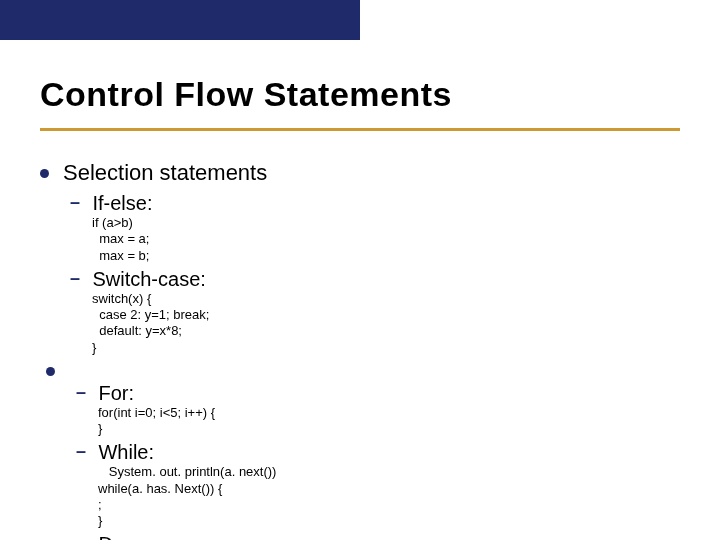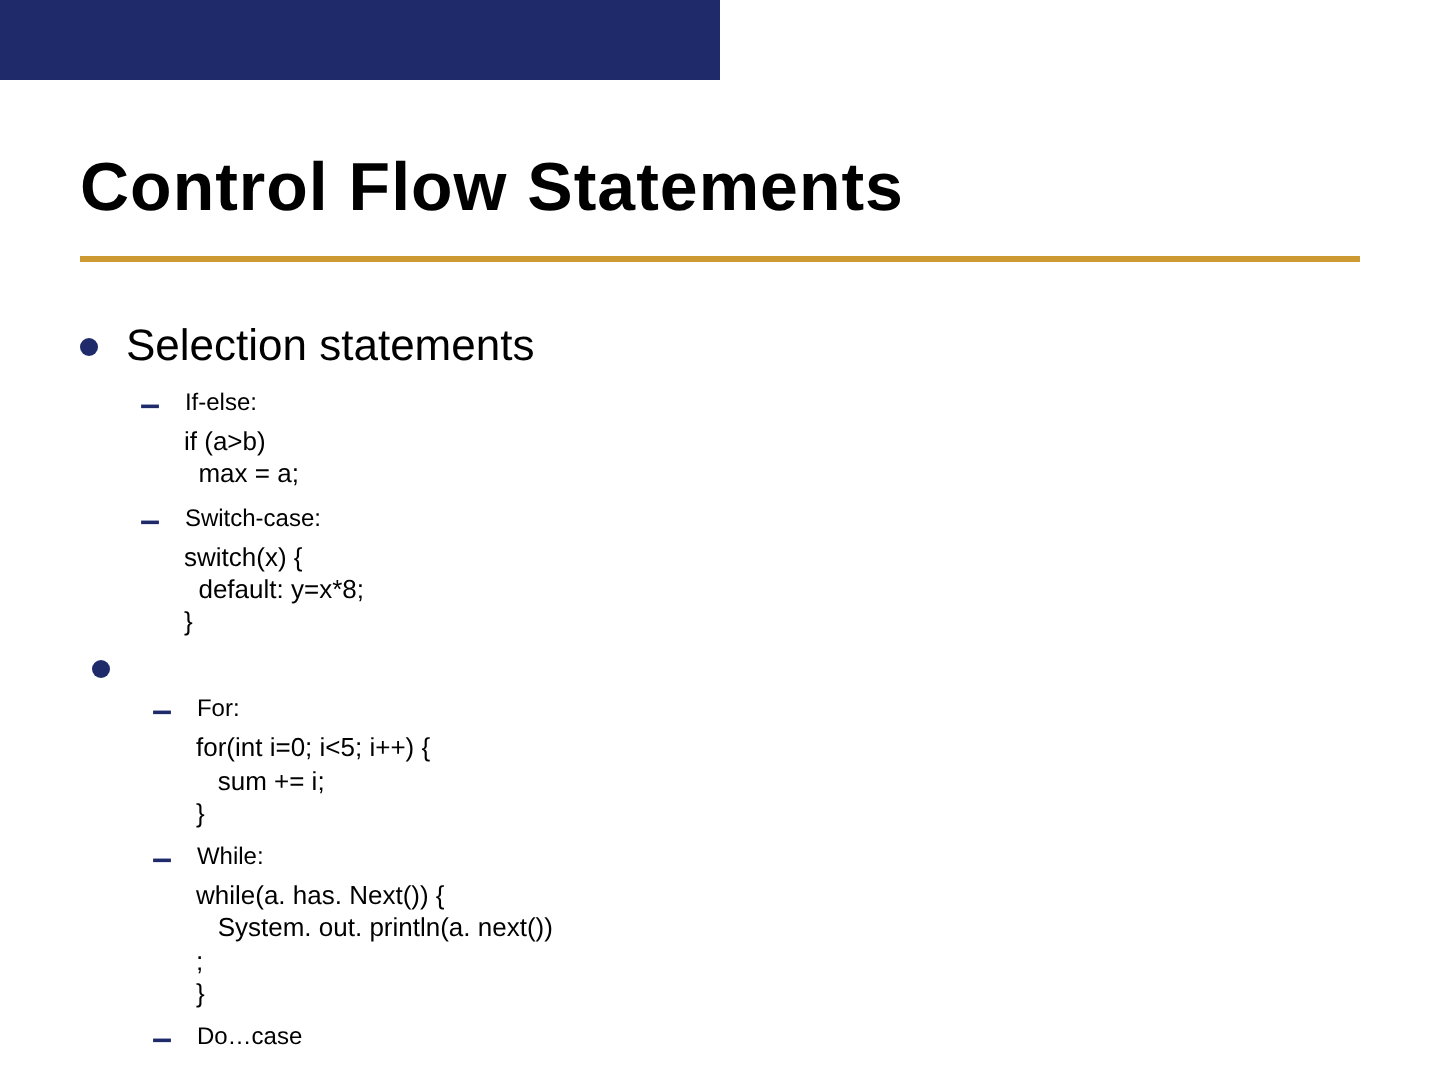--- a/index.html
+++ b/index.html
@@ -89,21 +89,21 @@
     color: #1f2a6b;
     font-size: 18px;
     display: inline-block;
     width: 18px;
     margin-left: -22px;
     text-align: left;
     vertical-align: top;
     font-weight: bold;
   }
   .l2-head {
-    font-size: 12px;
+    font-size: 20px;
     display: inline;
     margin-top: 44px;
   }
   .codelines {
     display: block;
     font-size: 13px;
     line-height: 1.25;
   }
   .codelines .line {
     display: block;
@@ -127,59 +127,60 @@
       </div>
 
       <div class="l2block">
 
         <div class="l2">
           <span class="dash">–</span>
           <span class="l2-head">If-else:</span>
           <span class="codelines">
             <span class="line">if (a&gt;b)</span>
             <span class="line">  max = a;</span>
+            <span class="line">  max = b;</span>
           </span>
         </div>
 
         <div class="l2">
           <span class="dash">–</span>
           <span class="l2-head">Switch-case:</span>
           <span class="codelines">
             <span class="line">switch(x) {</span>
+            <span class="line">  case 2: y=1; break;</span>
             <span class="line">  default: y=x*8;</span>
             <span class="line">}</span>
           </span>
         </div>
 
       </div>
     </div>
 
     <div class="col right">
       <div class="l1">
         <span class="dot"></span>
       </div>
 
       <div class="l2block">
 
         <div class="l2">
           <span class="dash">–</span>
           <span class="l2-head">For:</span>
           <span class="codelines">
             <span class="line">for(int i=0; i&lt;5; i++) {</span>
-            <span class="line">   sum += i;</span>
             <span class="line">}</span>
           </span>
         </div>
 
         <div class="l2">
           <span class="dash">–</span>
           <span class="l2-head">While:</span>
           <span class="codelines">
+            <span class="line">   System. out. println(a. next())</span>
             <span class="line">while(a. has. Next()) {</span>
-            <span class="line">   System. out. println(a. next())</span>
             <span class="line">;</span>
             <span class="line">}</span>
           </span>
         </div>
 
         <div class="l2">
           <span class="dash">–</span>
           <span class="l2-head">Do…case</span>
         </div>
 

